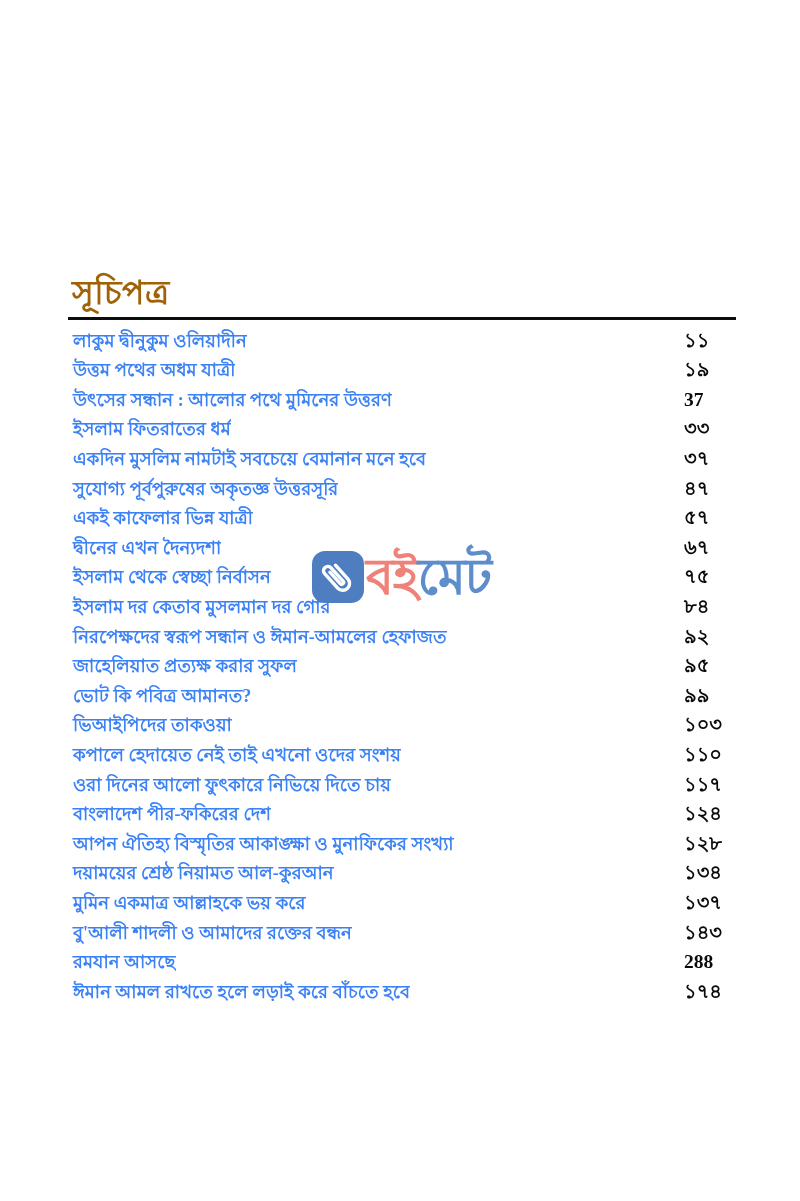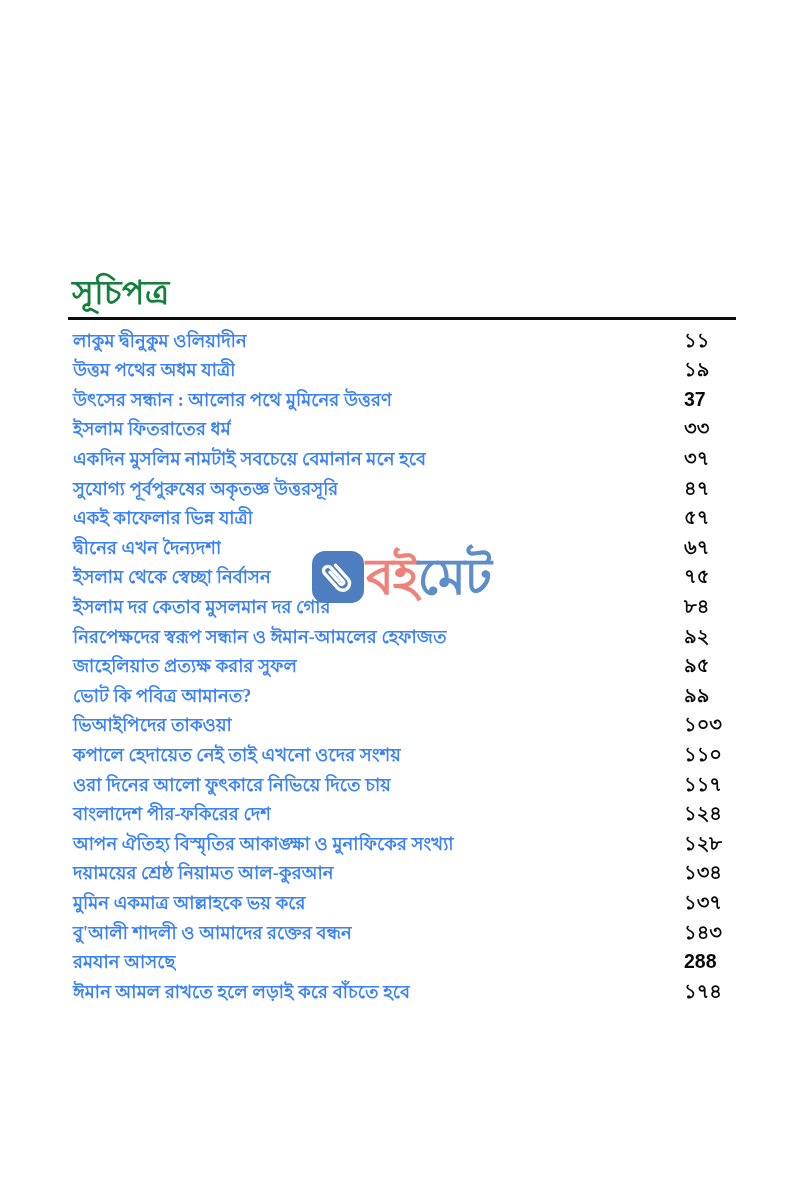--- a/index.html
+++ b/index.html
@@ -30,21 +30,21 @@
     top: 276px;
     width: 668px;
   }
 
   .toc-title {
     font-family: "Liberation Serif", "DejaVu Serif", serif;
     font-size: 33px;
     font-weight: 700;
     line-height: 1.05;
     letter-spacing: 0.5px;
-    color: #15803d;
+    color: #a16207;
     margin: 0 0 6px 4px;
     white-space: nowrap;
   }
 
   .toc-rule {
     height: 0;
     border: 0;
     border-top: 3px solid #0d0d0d;
     margin: 0 0 6px 0;
     width: 100%;
@@ -70,21 +70,21 @@
     font-size: 18px;
     font-weight: 700;
     color: #3b82f6;
     padding-left: 5px;
     letter-spacing: 0.1px;
     overflow: hidden;
     text-overflow: clip;
   }
 
   .toc-entry-page {
-    font-family: Liberation Sans, sans-serif;
+    font-family: Liberation Serif, serif;
     font-size: 19.5px;
     font-weight: 700;
     color: #0a0a0a;
     text-align: left;
     min-width: 52px;
     padding-left: 2px;
     margin-left: 24px;
   }
 
   

